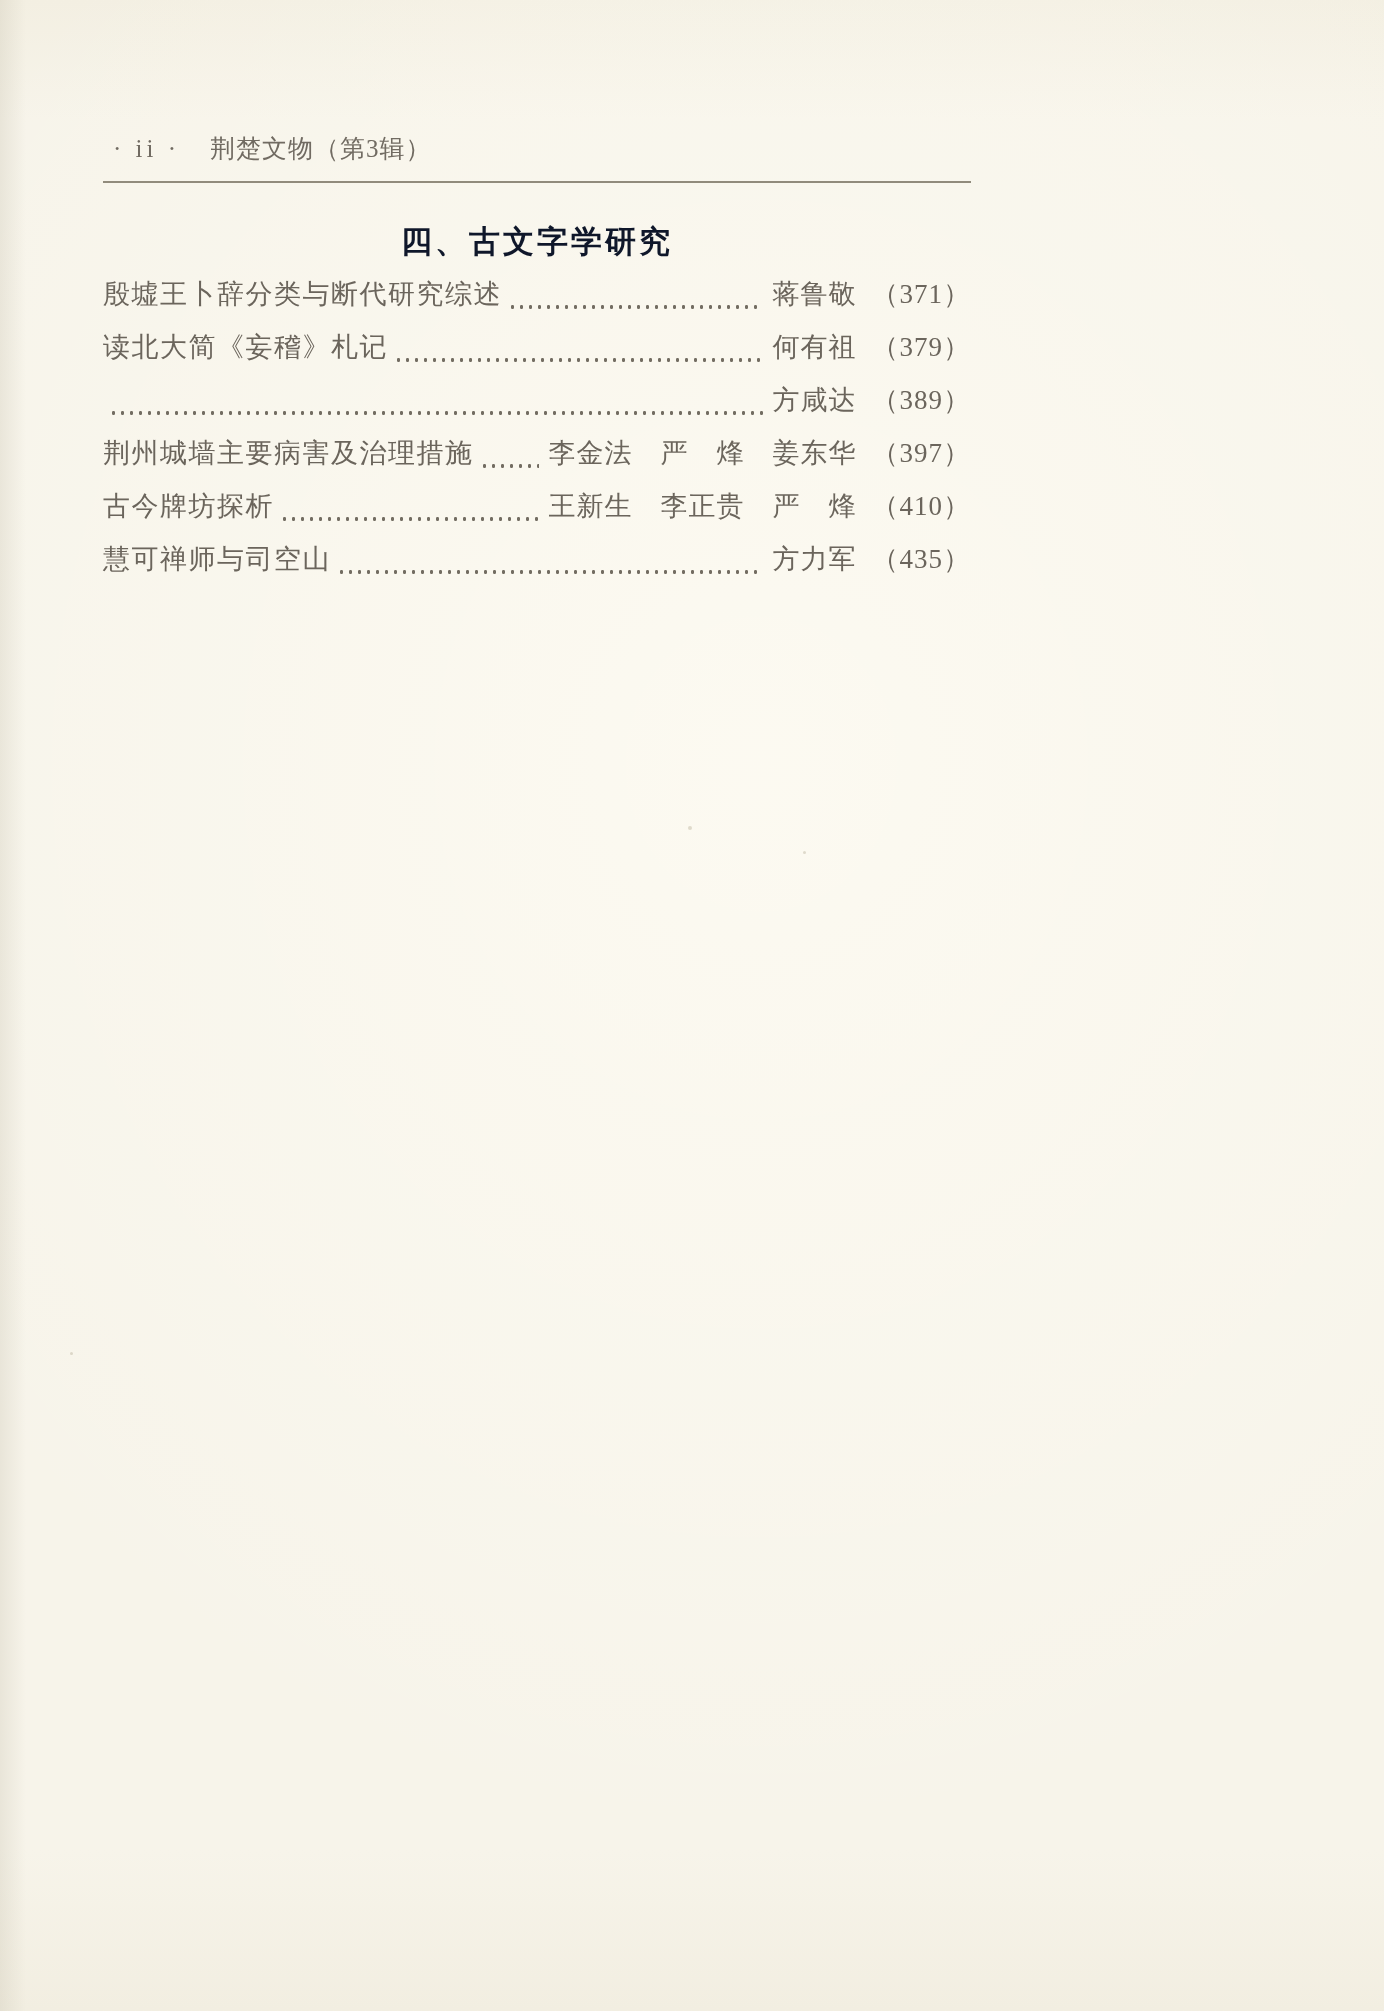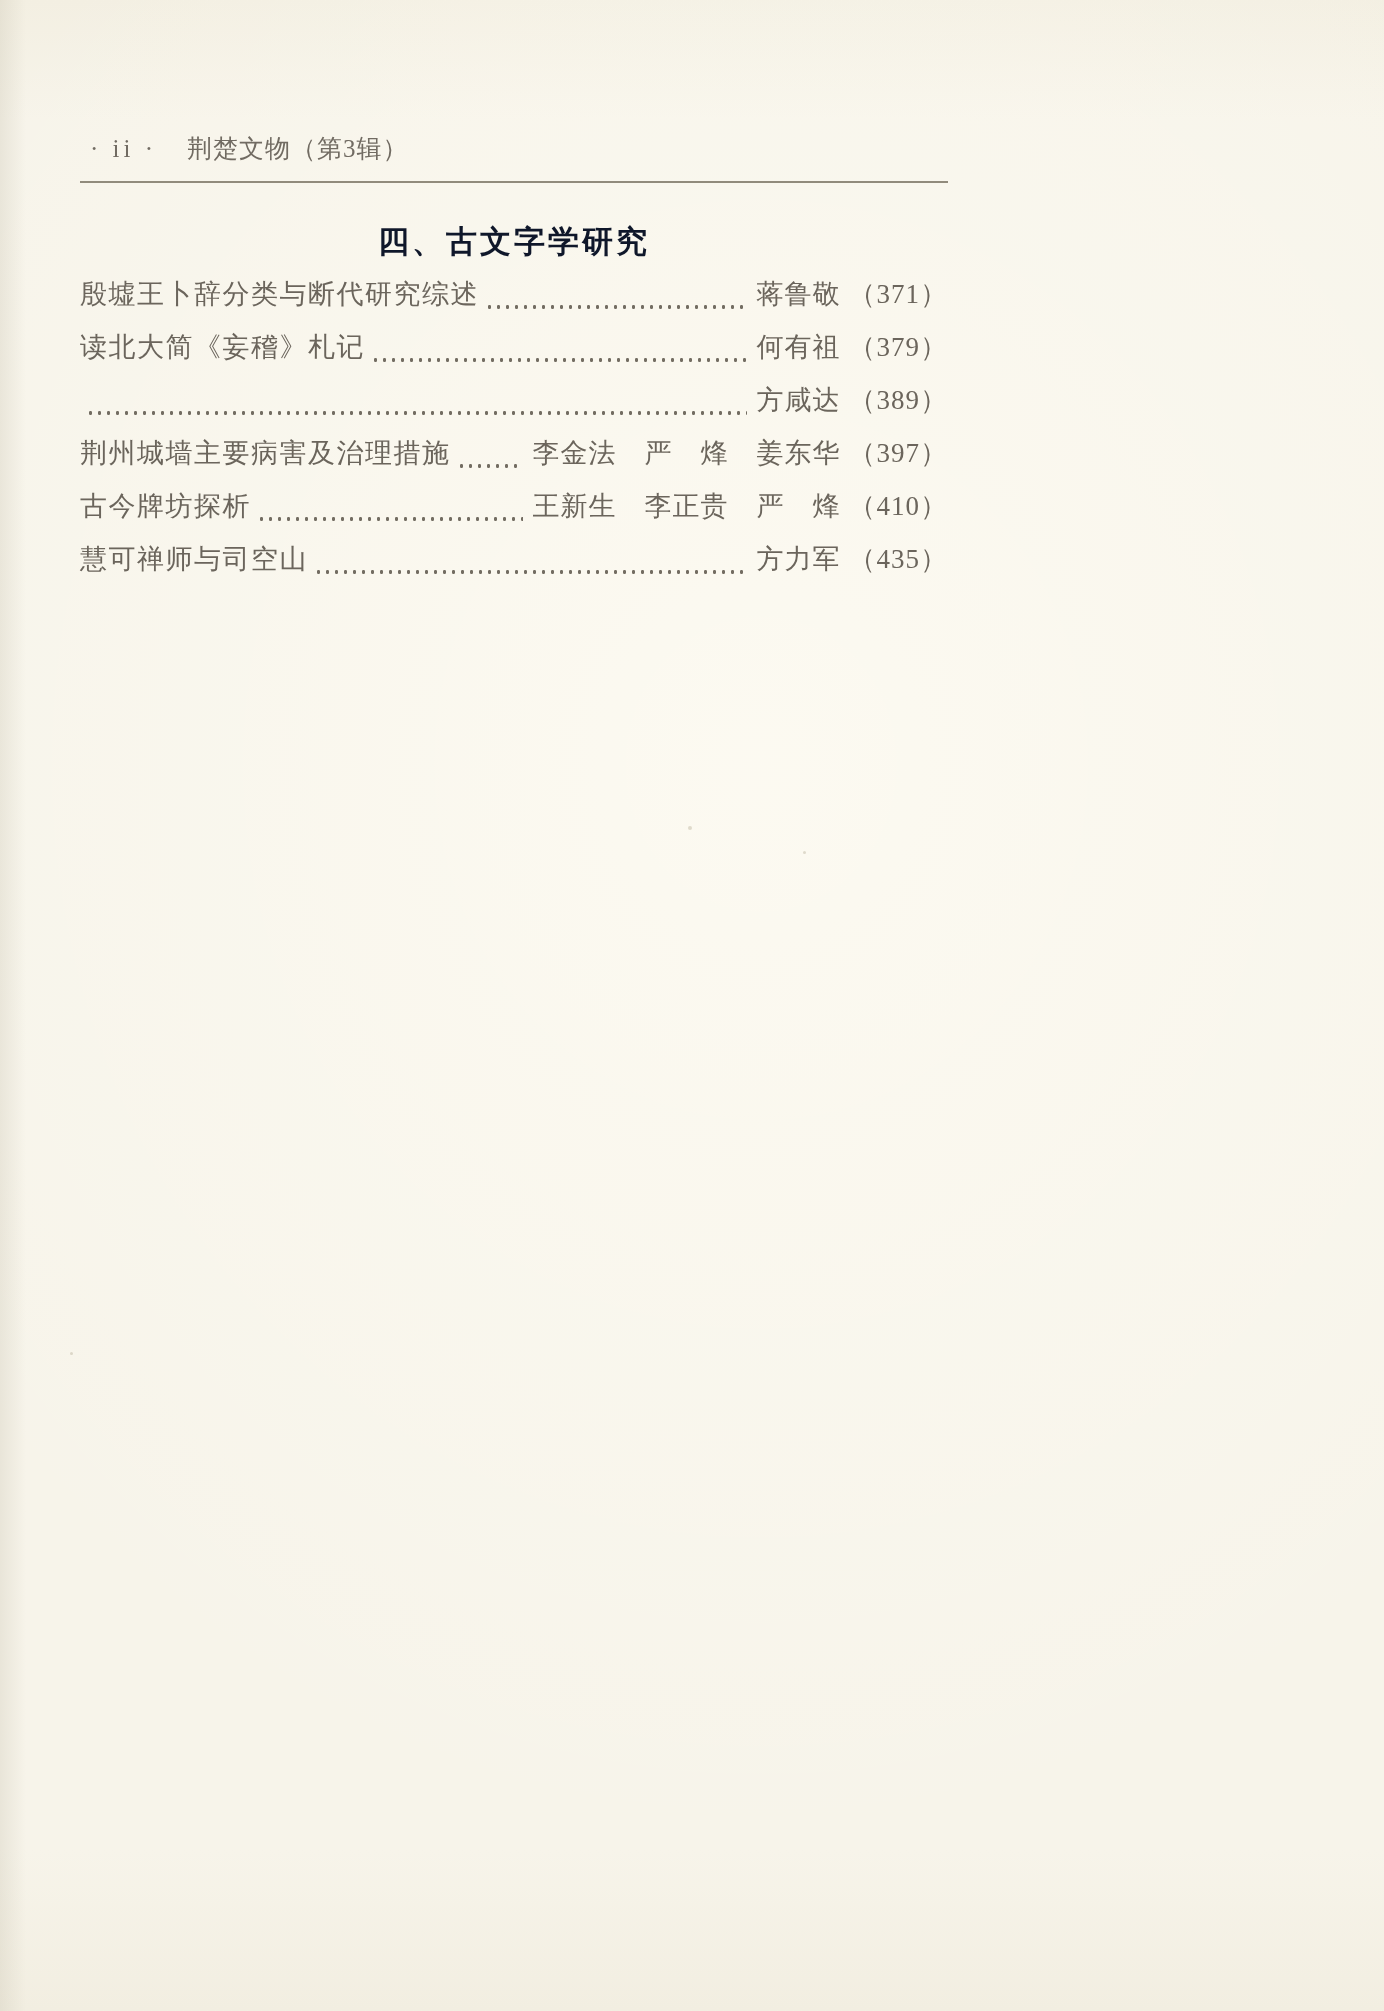--- a/index.html
+++ b/index.html
@@ -24,21 +24,21 @@
       linear-gradient(180deg, #f3efe2 0%, #f7f4ea 6%, #f7f4ea 92%, #f2eee1 100%);
   }
   .scan-edge-left {
     position: absolute;
     left: 0; top: 0; bottom: 0;
     width: 26px;
     background: linear-gradient(90deg, rgba(190,184,165,0.25), rgba(0,0,0,0));
   }
   .content {
     position: absolute;
-    left: 80px;
+    left: 103px;
     top: 132px;
     width: 868px;
   }
   .page-header {
     display: flex;
     align-items: baseline;
     gap: 30px;
     font-size: 25px;
     color: #716b62;
     letter-spacing: 1px;
@@ -87,21 +87,21 @@
     background-position: left center;
     min-width: 18px;
   }
   .entry-authors {
     flex: 0 0 auto;
     letter-spacing: 1px;
   }
   .entry-page {
     flex: 0 0 auto;
     letter-spacing: 1px;
-    margin-left: 8px;
+    margin-left: 15px;
   }
   
   .speck { position:absolute; border-radius:50%; background: rgba(170,160,135,0.35); }
 </style>
 </head>
 <body>
 
 <div class="scan-surface"></div>
 <div class="scan-edge-left"></div>
 

